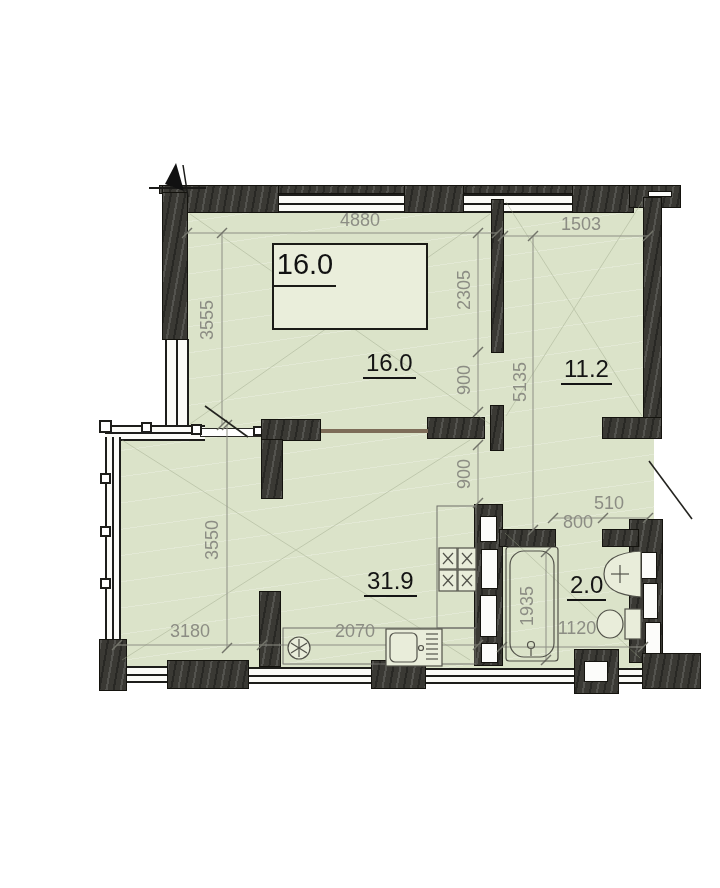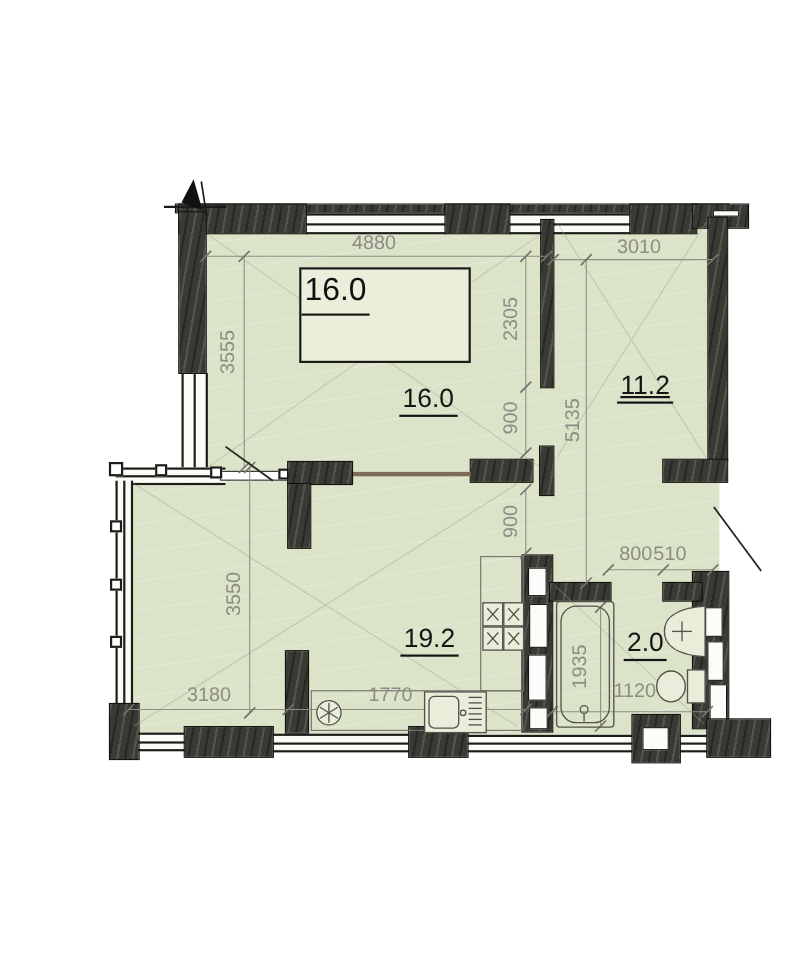--- a/index.html
+++ b/index.html
@@ -211,32 +211,32 @@
       <rect x="625" y="609" width="16" height="30"></rect>
       <ellipse cx="610" cy="624" rx="13" ry="14"></ellipse>
     </g>
   </svg>
 
   <div class="info-box">
     <div class="info-top">16.0</div>
   </div>
 
   <span class="room-label" style="left:363px;top:350px;">16.0</span>
-  <span class="room-label" style="left:561px;top:338px;text-decoration:underline;">11.2</span>
-  <span class="room-label" style="left:364px;top:568px;">19.2</span>
+  <span class="room-label" style="left:561px;top:356px;">11.2</span>
+  <span class="room-label" style="left:364px;top:568px;">31.9</span>
   <span class="room-label" style="left:567px;top:572px;">2.0</span>
 
-  <div class="dim" style="left:300px;top:210px;width:80px;">4880</div>
-  <div class="dim" style="left:541px;top:214px;width:80px;">3010</div>
+  <div class="dim" style="left:300px;top:210px;width:80px;text-align:right;">4880</div>
+  <div class="dim" style="left:541px;top:214px;width:80px;">1503</div>
   <div class="dim v" style="left:162px;top:310px;width:90px;">3555</div>
   <div class="dim v" style="left:419px;top:280px;width:90px;">2305</div>
   <div class="dim v" style="left:429px;top:370px;width:70px;">900</div>
   <div class="dim v" style="left:475px;top:372px;width:90px;">5135</div>
   <div class="dim v" style="left:429px;top:464px;width:70px;">900</div>
   <div class="dim v" style="left:167px;top:530px;width:90px;">3550</div>
   <div class="dim" style="left:150px;top:621px;width:80px;">3180</div>
-  <div class="dim" style="left:315px;top:621px;width:80px;">1770</div>
-  <div class="dim" style="left:556px;top:493px;width:44px;">800</div>
+  <div class="dim" style="left:315px;top:621px;width:80px;">2070</div>
+  <div class="dim" style="left:556px;top:512px;width:44px;">800</div>
   <div class="dim" style="left:587px;top:493px;width:44px;">510</div>
   <div class="dim" style="left:544px;top:618px;width:66px;">1120</div>
   <div class="dim v" style="left:482px;top:596px;width:90px;">1935</div>
 
 </div>
 
 </body></html>

